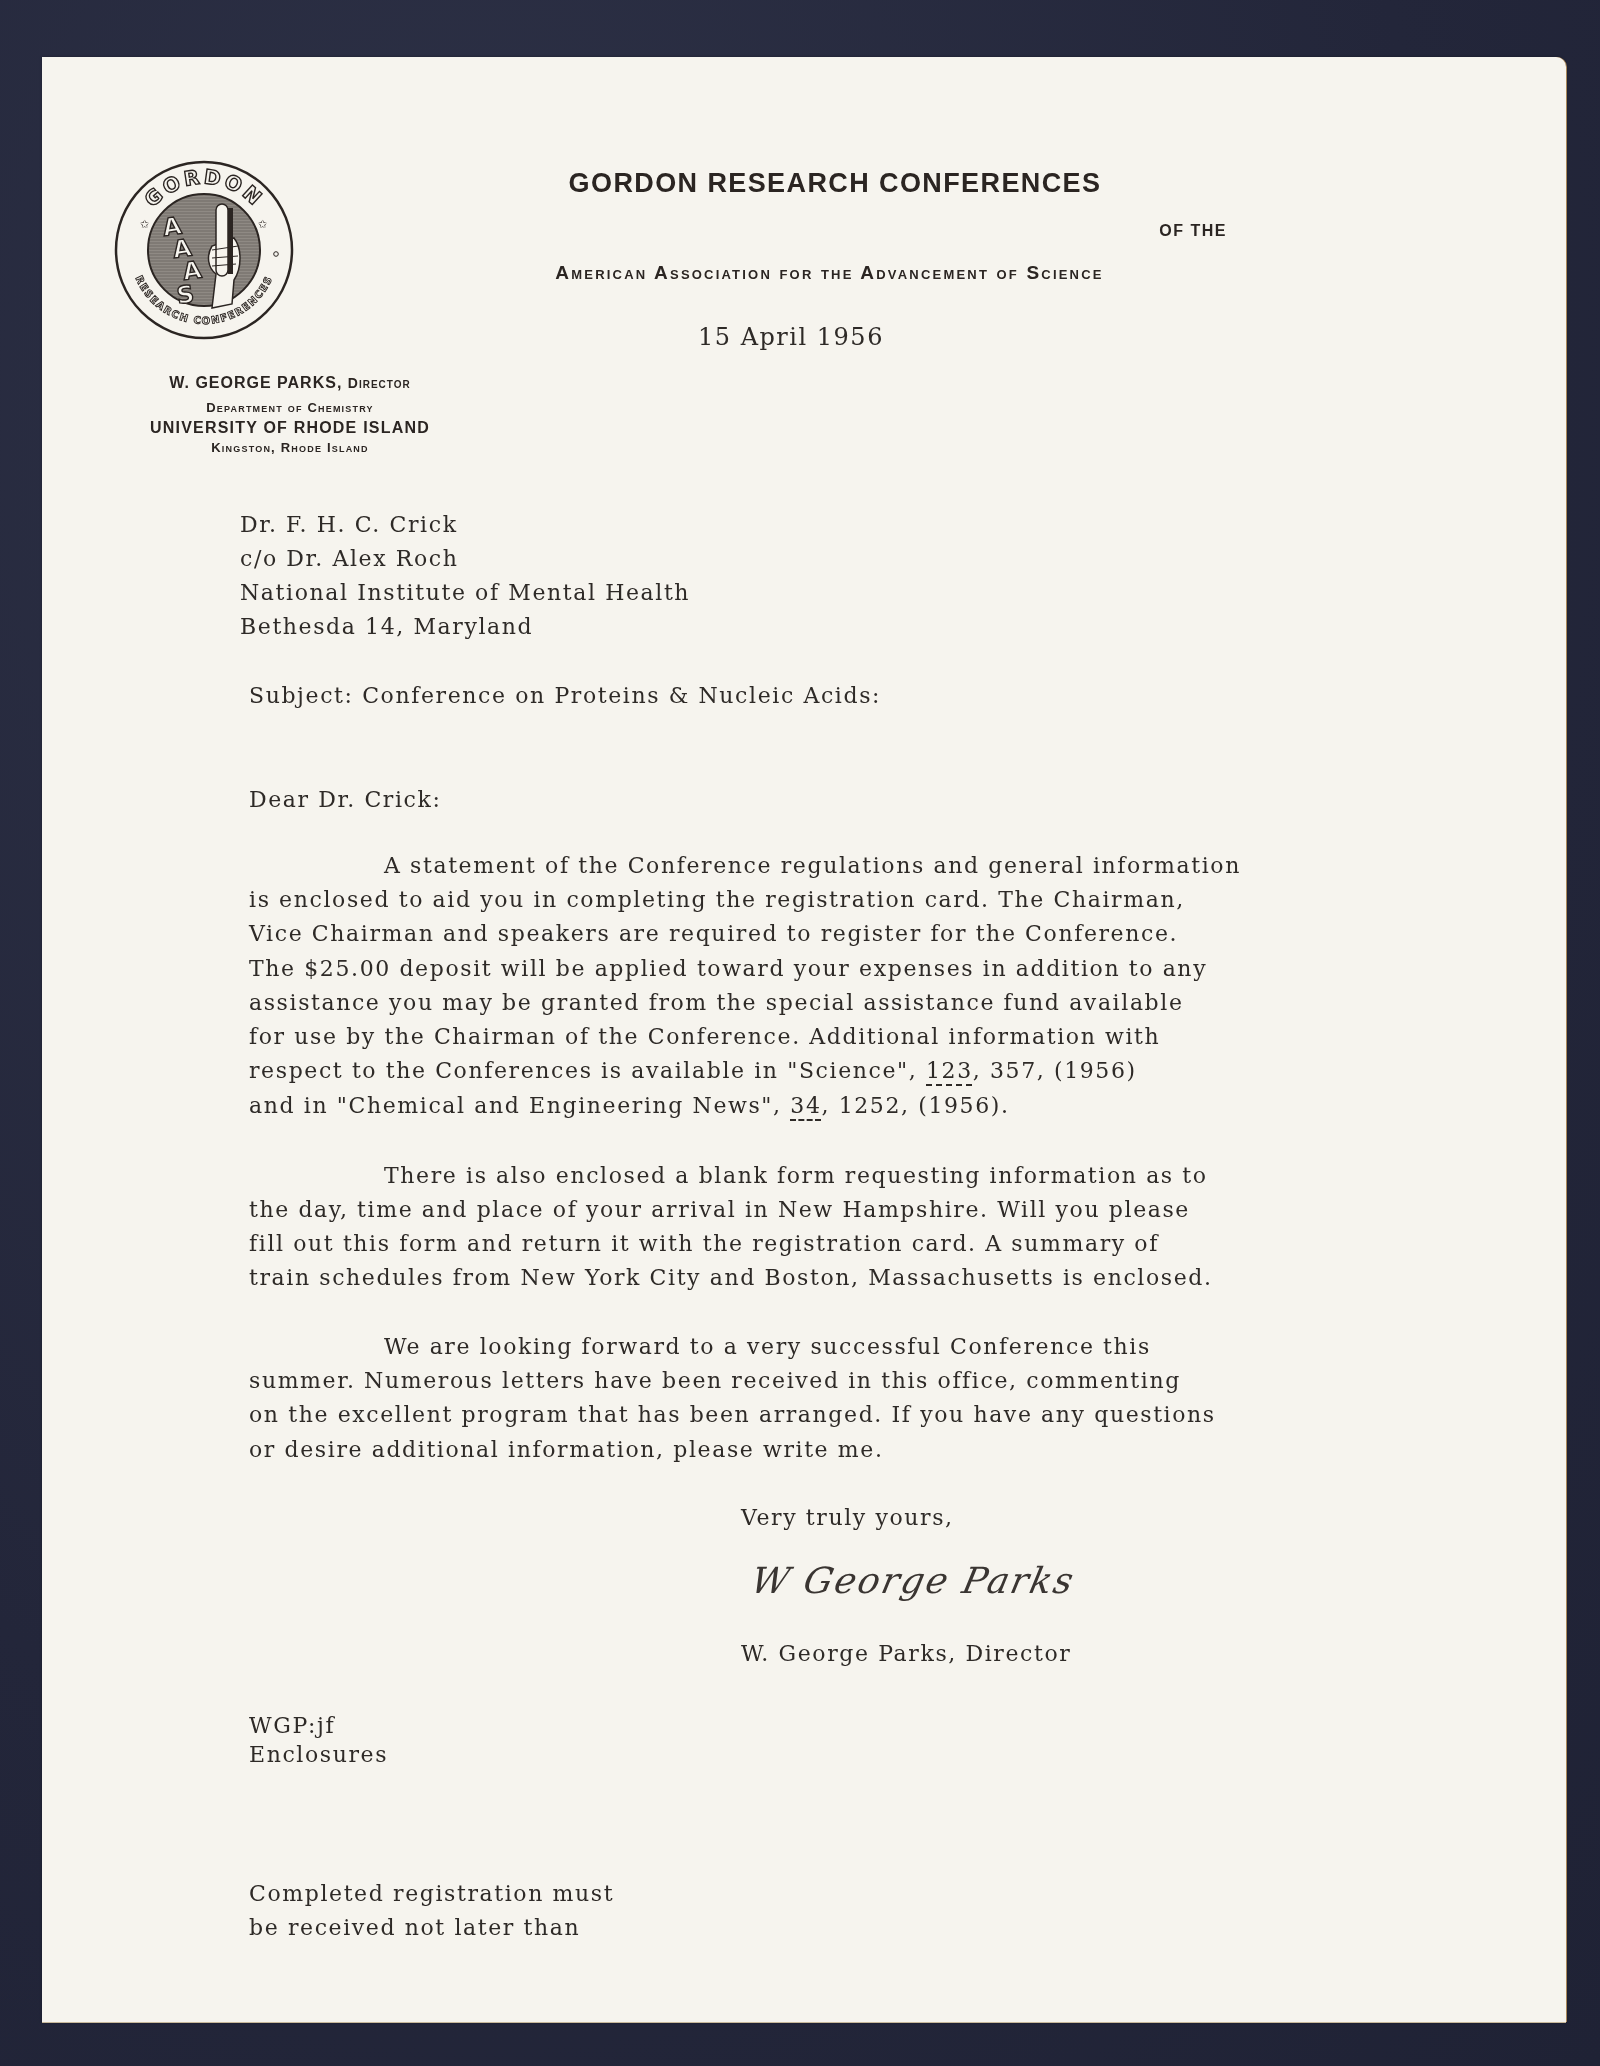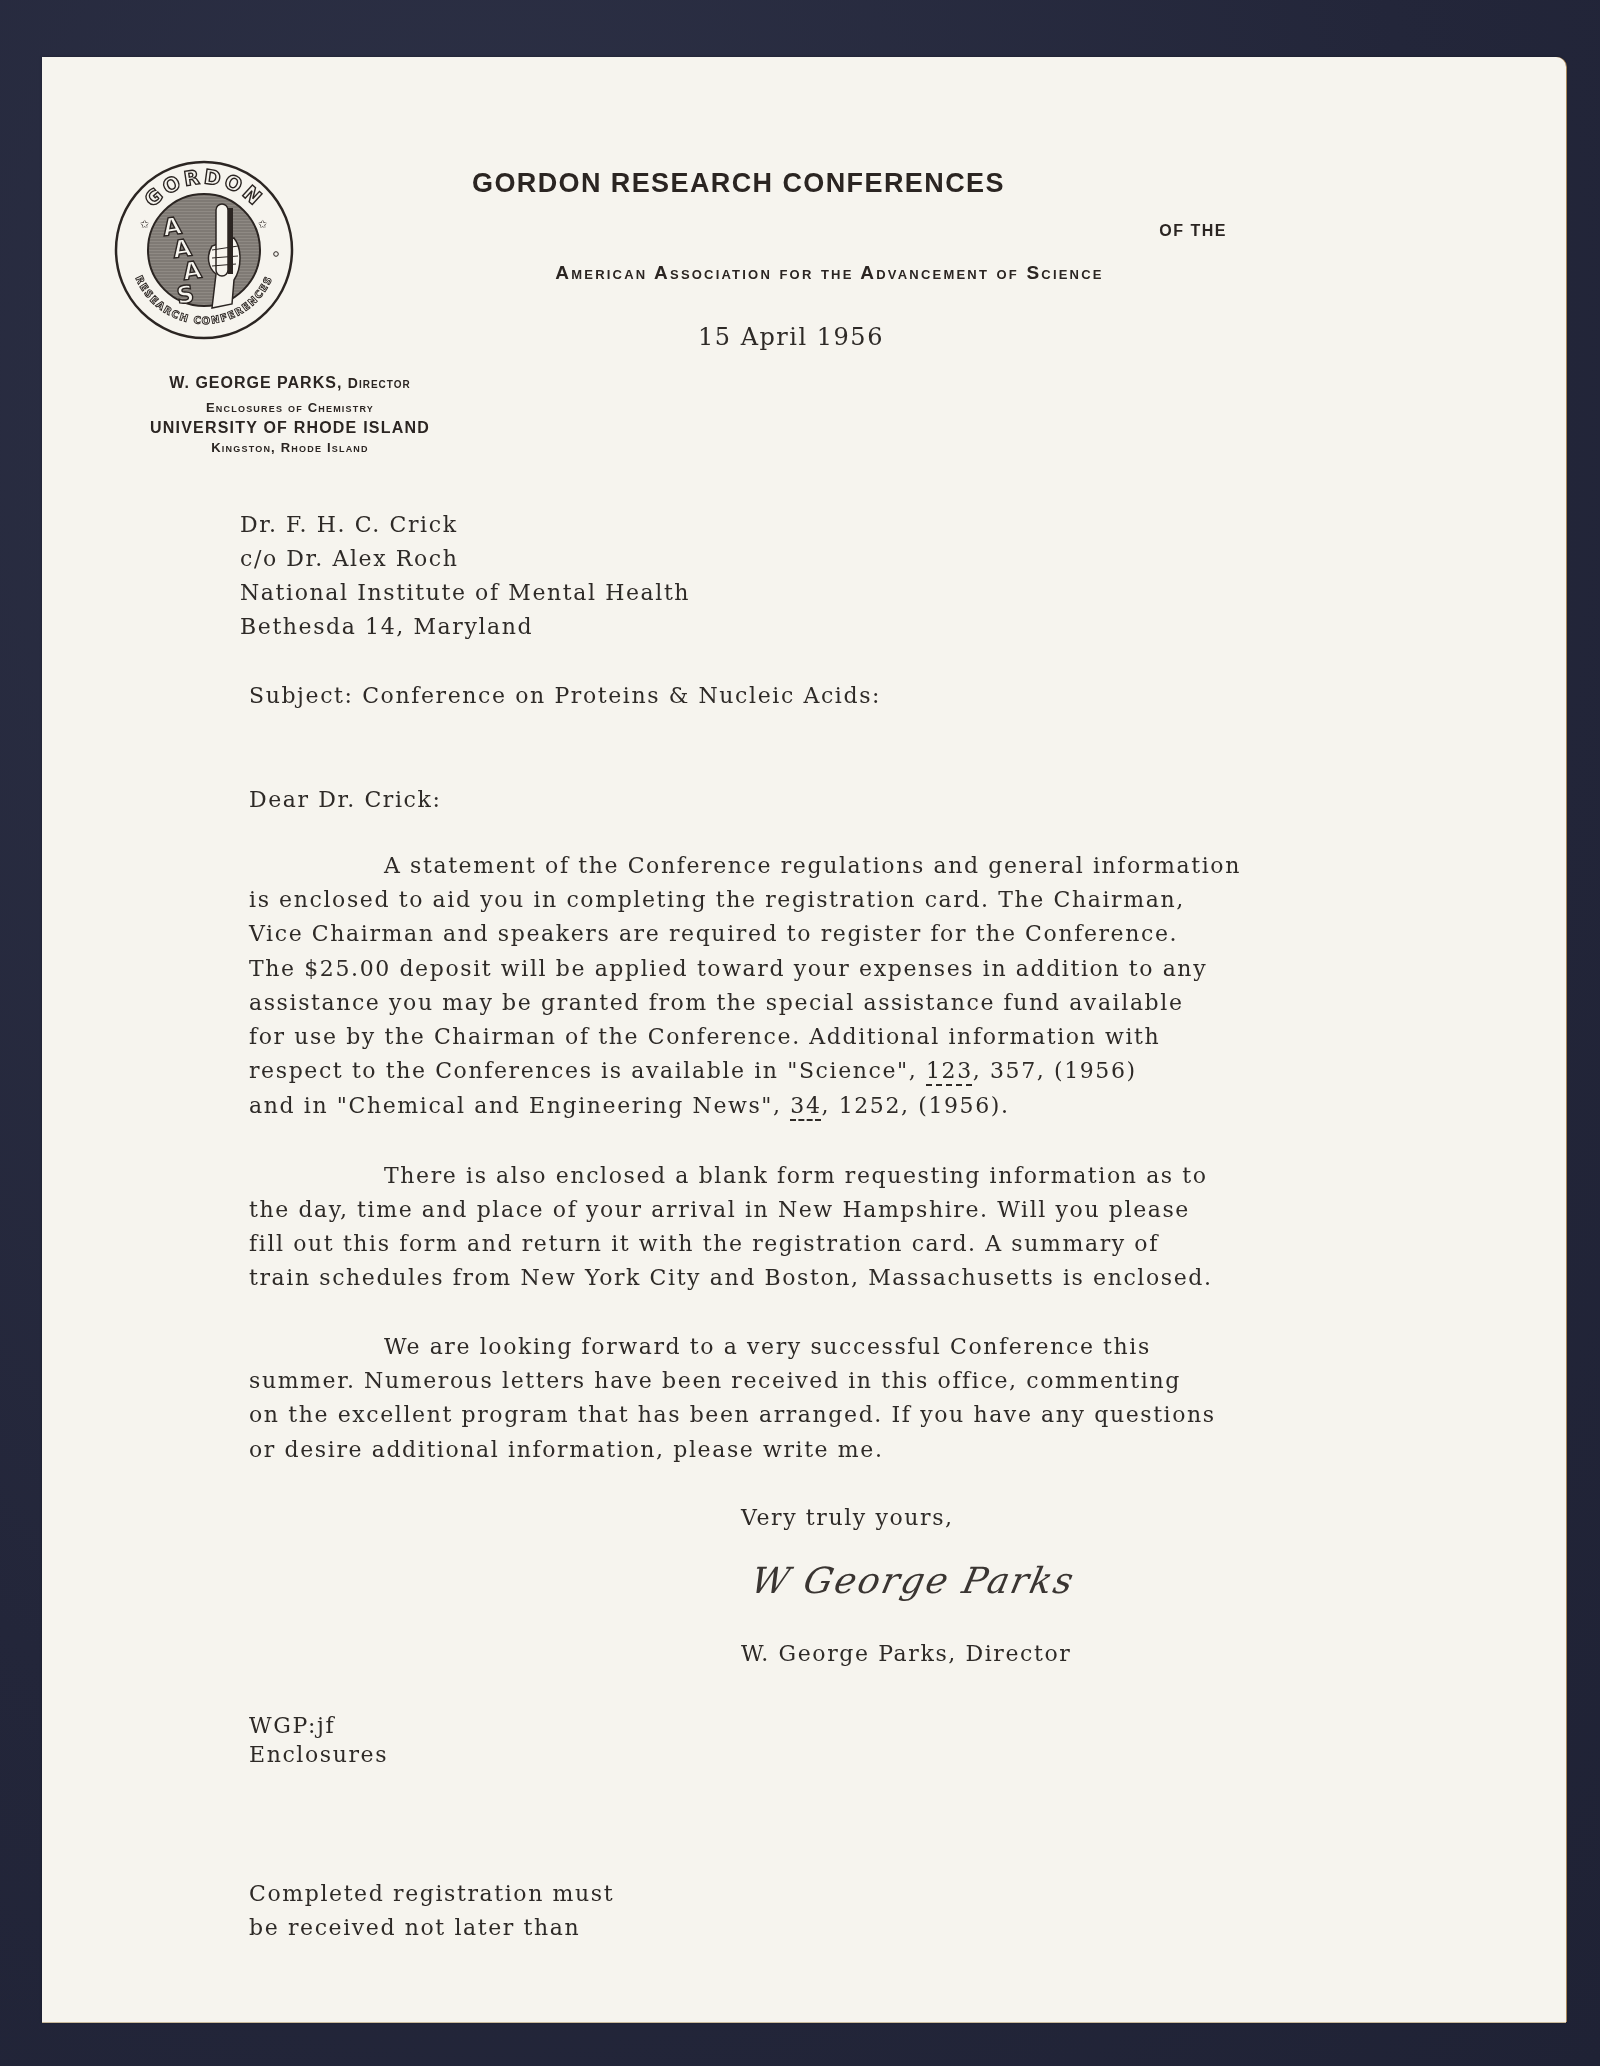--- a/index.html
+++ b/index.html
@@ -10,21 +10,21 @@
   }
   .paper {
     position: absolute; left: 42px; top: 57px; width: 1524px; height: 1965px;
     background: #f6f4ee;
     border-top-right-radius: 10px;
     box-shadow: 1px 0 0 #a8875a, 0 1px 0 #c8b89a, 0 0 3px rgba(0,0,0,0.35);
   }
   .abs { position: absolute; white-space: nowrap; }
   .lh { font-family: "Liberation Sans", "DejaVu Sans", sans-serif; color: #2b2522; font-weight: bold; letter-spacing: 1px; }
   .type { font-family: "DejaVu Serif", "Liberation Serif", serif; color: #2e2a27; font-size: 22px; letter-spacing: 1.6px; }
-  .title { left: 472px; top: 168px; font-size: 27px; letter-spacing: 1.4px; width: 726px; text-align: left; }
+  .title { left: 472px; top: 168px; font-size: 27px; letter-spacing: 1.4px; width: 726px; text-align: center; }
   .ofthe { left: 432px; top: 222px; width: 795px; text-align: right; font-size: 16px; letter-spacing: 1.5px; }
   .assoc { left: 432px; top: 262px; width: 795px; text-align: center; font-size: 15px; letter-spacing: 2.2px; font-variant: small-caps; font-size: 19px; }
   .date { left: 698px; top: 323px; font-size: 24px; letter-spacing: 1.5px; }
   .lh-block { left: 100px; width: 380px; text-align: center; font-variant: small-caps; }
   .lh1 { top: 374px; font-size: 16px; letter-spacing: 1px; }
   .lh2 { top: 400px; font-size: 13px; letter-spacing: 1.2px; }
   .lh3 { top: 419px; font-size: 16px; letter-spacing: 1.2px; font-variant: normal; }
   .lh4 { top: 440px; font-size: 13px; letter-spacing: 1.2px; }
   .logo { position: absolute; left: 112px; top: 158px; width: 184px; height: 184px; }
   .addr { left: 240px; }
@@ -74,21 +74,21 @@
 </svg>
 
 <div class="abs lh title">GORDON RESEARCH CONFERENCES</div>
 <div class="abs lh ofthe">OF THE</div>
 <div class="abs lh assoc">American Association for the Advancement of Science</div>
 
 <div class="abs lh lh-block lh1">
   <span>W. GEORGE PARKS,</span>
   <span style="font-size:14px">Director</span>
 </div>
-<div class="abs lh lh-block lh2">Enclosures of Chemistry</div>
+<div class="abs lh lh-block lh2">Department of Chemistry</div>
 <div class="abs lh lh-block lh3">UNIVERSITY OF RHODE ISLAND</div>
 <div class="abs lh lh-block lh4">Kingston, Rhode Island</div>
 
 <div class="abs type date">15 April 1956</div>
 
 <div class="abs type addr" style="top:512px">Dr. F. H. C. Crick</div>
 <div class="abs type addr" style="top:546px">c/o Dr. Alex Roch</div>
 <div class="abs type addr" style="top:580px">National Institute of Mental Health</div>
 <div class="abs type addr" style="top:614px">Bethesda 14, Maryland</div>
 

